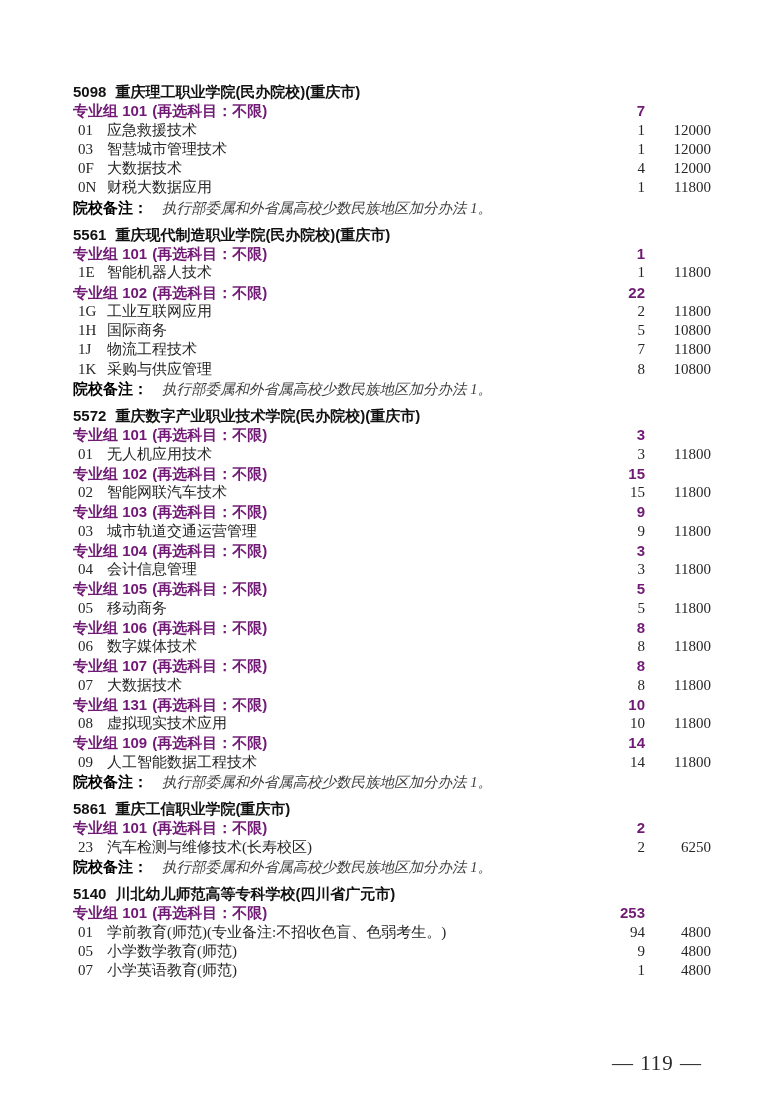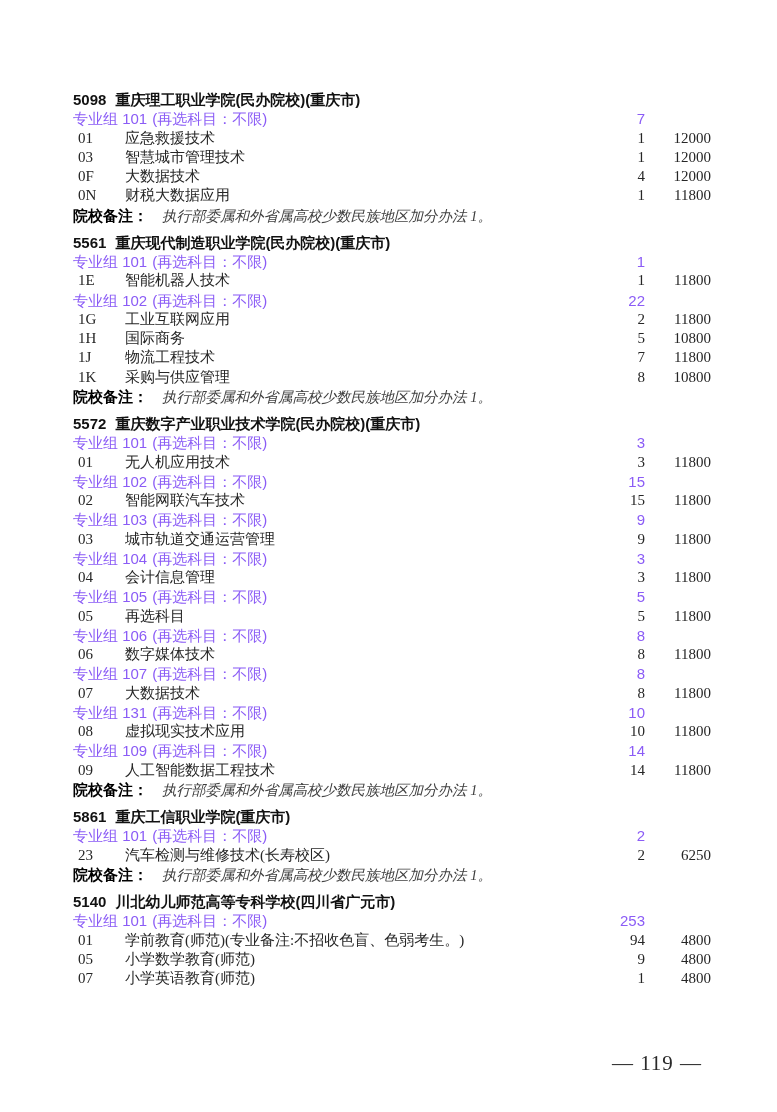--- a/index.html
+++ b/index.html
@@ -50,39 +50,38 @@
   }
   .cell-tuition {
     width: 66px;
     text-align: right;
     flex: none;
   }
   .school-header {
     font-family: "Liberation Sans", sans-serif;
     font-weight: bold;
     color: #111111;
-    margin-top: 8px;
   }
   .school-code { margin-right: 9px; }
   .group-row .cell-name,
   .group-row .cell-count {
     font-family: "Liberation Sans", sans-serif;
-    font-weight: normal;
-    color: #8b5cf6;
+    font-weight: bold;
+    color: #701a75;
   }
   .group-req { margin-left: 5px; }
   .major-row {
     font-family: "Liberation Serif", serif;
     color: #262626;
   }
   .major-row .cell-name { padding-left: 5px; }
   .major-code {
     display: inline-block;
     min-width: 20px;
-    margin-right: 27px;
+    margin-right: 9px;
   }
   .remark-row .remark-label {
     font-family: "Liberation Sans", sans-serif;
     font-weight: bold;
     color: #000000;
   }
   .remark-row .remark-text {
     font-style: italic;
     font-size: 14.5px;
     color: #404040;
@@ -230,21 +229,21 @@
           <span class="cell-name"><span class="major-code">04</span><span class="major-name">会计信息管理</span></span>
           <span class="cell-count">3</span>
           <span class="cell-tuition">11800</span>
         </div>
         <div class="row group-row">
           <span class="cell-name"><span class="group-label">专业组 105</span><span class="group-req">(再选科目：不限)</span></span>
           <span class="cell-count">5</span>
           <span class="cell-tuition"></span>
         </div>
         <div class="row major-row">
-          <span class="cell-name"><span class="major-code">05</span><span class="major-name">再选科目</span></span>
+          <span class="cell-name"><span class="major-code">05</span><span class="major-name">移动商务</span></span>
           <span class="cell-count">5</span>
           <span class="cell-tuition">11800</span>
         </div>
         <div class="row group-row">
           <span class="cell-name"><span class="group-label">专业组 106</span><span class="group-req">(再选科目：不限)</span></span>
           <span class="cell-count">8</span>
           <span class="cell-tuition"></span>
         </div>
         <div class="row major-row">
           <span class="cell-name"><span class="major-code">06</span><span class="major-name">数字媒体技术</span></span>

